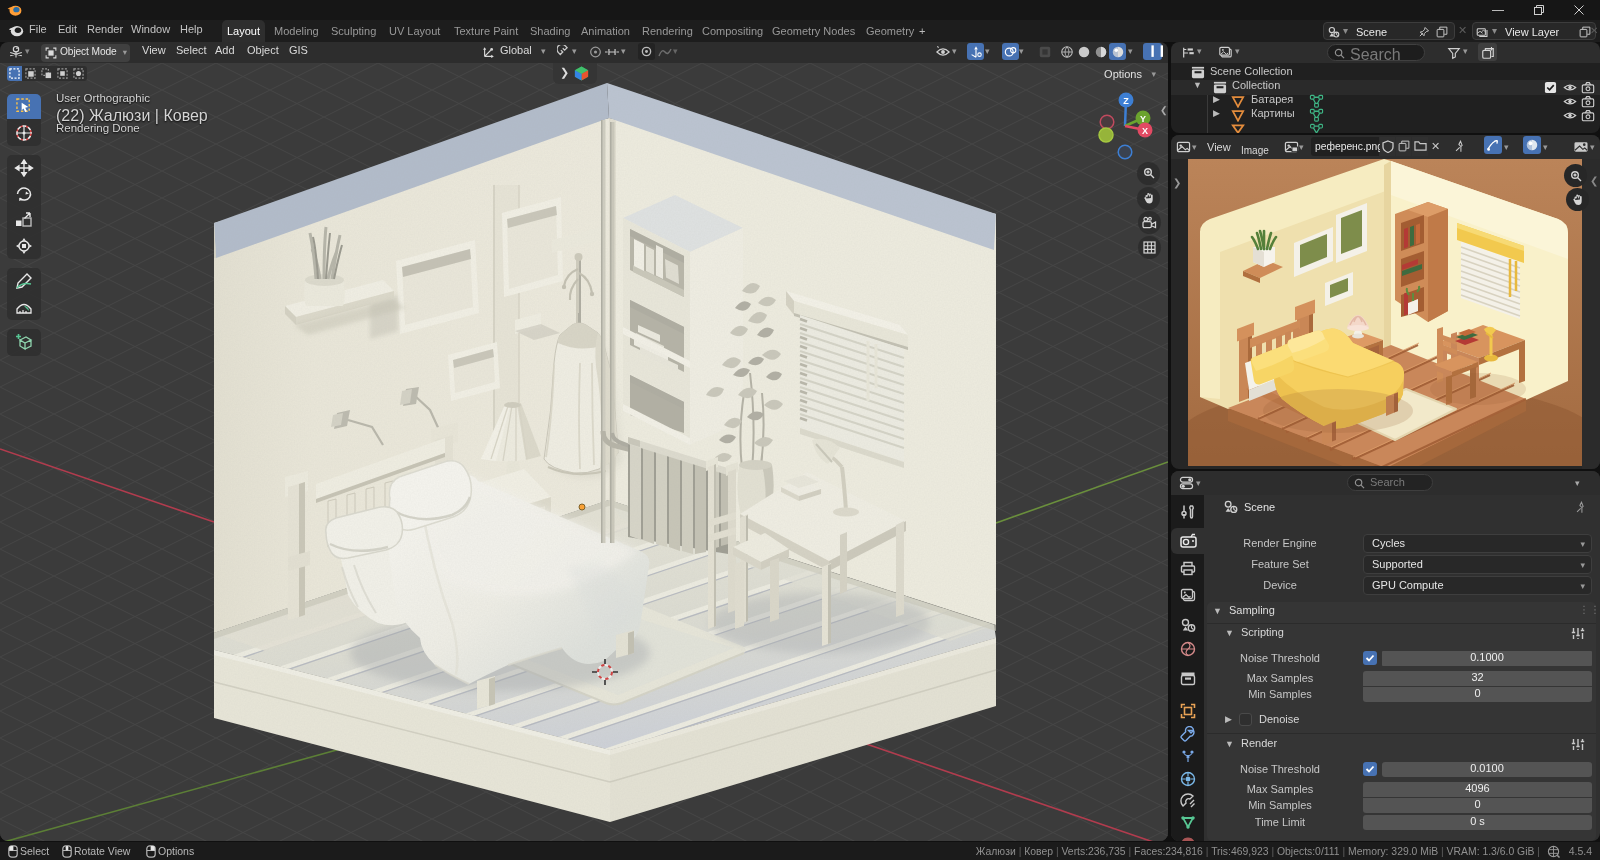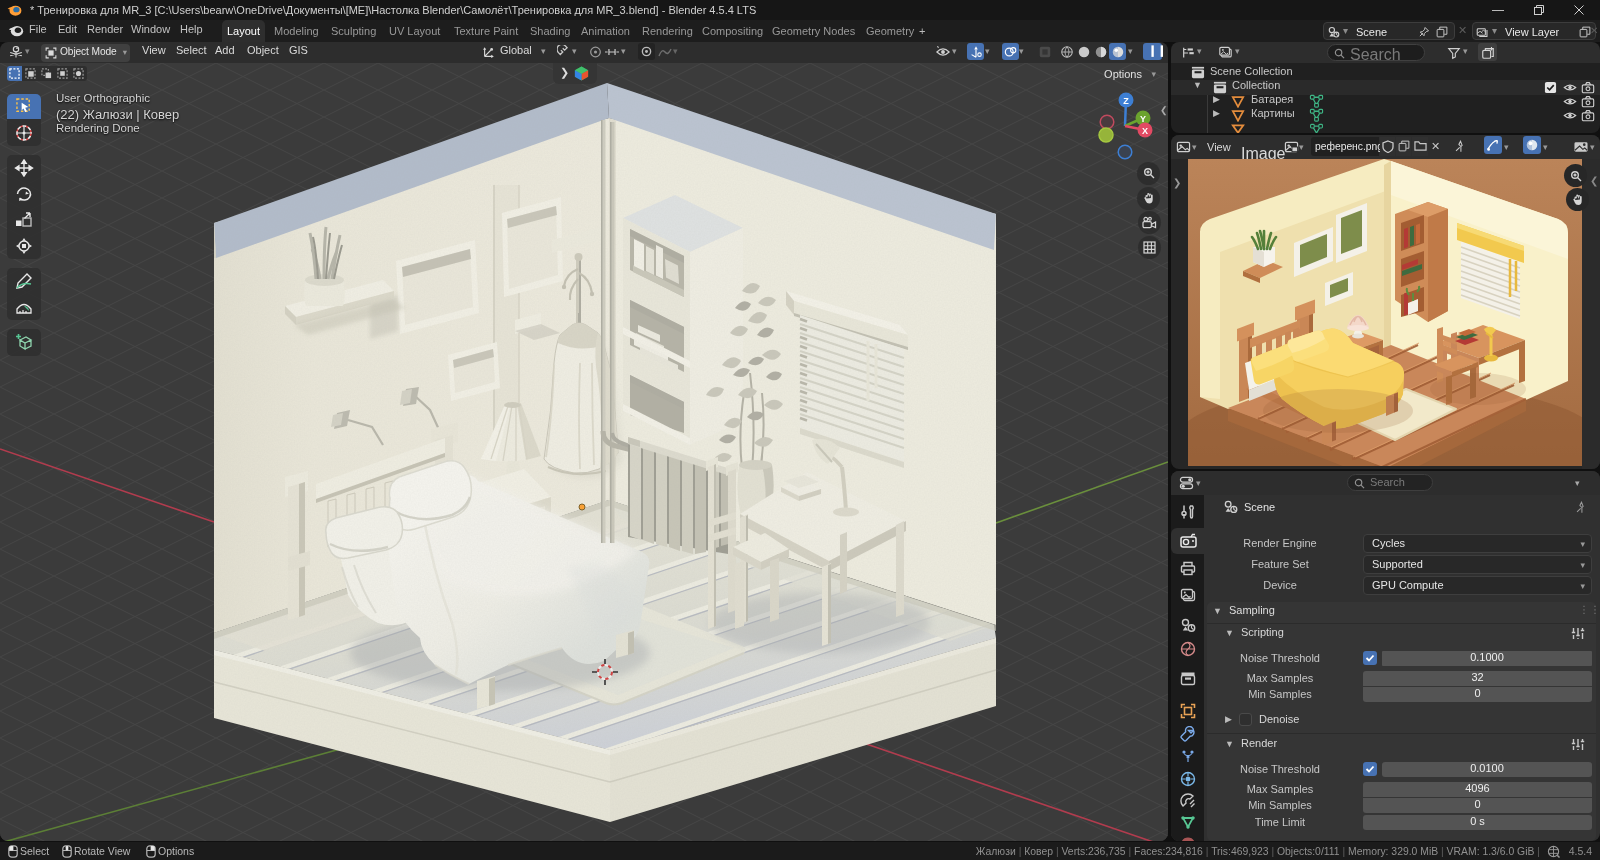--- a/index.html
+++ b/index.html
@@ -40,21 +40,20 @@
 </style>
 </head>
 <body>
 <div id="root">
   <div id="titlebar" class="abs">
     <svg class="abs" style="left:7px;top:3px" width="15" height="14" viewBox="0 0 24 20">
       <ellipse cx="13.5" cy="11" rx="9.5" ry="8" fill="#ff9e37"></ellipse>
       <ellipse cx="15" cy="9.5" rx="5" ry="4.2" fill="#2a6fa8"></ellipse>
       <path d="M1 8 Q6 4 12 6 L8 9 Q4 10 1 8z" fill="#ff9e37"></path>
     </svg>
-    <span class="ttext">*&nbsp;Тренировка для MR_3 [C:\Users\bearw\OneDrive\Документы\[ME]\Настолка Blender\Самолёт\Тренировка для MR_3.blend] - Blender 4.5.4 LTS</span>
     <span style="position:absolute;right:96px;top:3px;color:#cfcfcf;font-size:12px">―</span>
     <svg class="abs" style="right:56px;top:5px" width="10" height="10" viewBox="0 0 10 10">
         <rect x="0.5" y="2.5" width="7" height="7" fill="none" stroke="#cfcfcf"></rect>
         <path d="M2.5 2.5 V0.5 H9.5 V7.5 H7.5" fill="none" stroke="#cfcfcf"></path>
       </svg>
     <svg class="abs" style="right:16px;top:5px" width="10" height="10" viewBox="0 0 10 10">
         <path d="M0.5 0.5 L9.5 9.5 M9.5 0.5 L0.5 9.5" stroke="#cfcfcf"></path>
       </svg>
   </div>
   <div id="topbar" class="abs">
@@ -722,21 +721,21 @@
         <path d="M5 15 v-2 M8 15 v-3 M11 15 v-2" stroke="#e8e8e8" stroke-width="1.2"></path>
         <path d="M9 8 a5 5 0 0 1 5 5" fill="#57c794"></path>
       </svg>
   <div class="abs" style="left:7px;top:266px;width:34px;height:27px;background:#2f2f2fe0;border-radius:5px"></div>
   <svg class="abs" style="left:14px;top:269px" width="20" height="20" viewBox="0 0 20 20">
         <path d="M6 8 L12 5 L17 8 L11 11z M6 8 v6 l5 3 v-6z M17 8 v6 l-6 3" fill="none" stroke="#8fd4ae" stroke-width="1.3"></path>
         <path d="M4.5 2 v5 M2 4.5 h5" stroke="#57c794" stroke-width="1.6"></path>
       </svg>
 
   <div class="abs" style="left:56px;top:29px;color:#d4d4d4;font-size:11.5px;text-shadow:0 1px 2px #000">User Orthographic</div>
-  <div class="abs" style="left:56px;top:44px;color:#d4d4d4;font-size:13px;text-shadow:0 1px 2px #000">(22) Жалюзи | Ковер</div>
+  <div class="abs" style="left:56px;top:44px;color:#d4d4d4;font-size:16px;text-shadow:0 1px 2px #000">(22) Жалюзи | Ковер</div>
   <div class="abs" style="left:56px;top:59px;color:#d4d4d4;font-size:11.5px;text-shadow:0 1px 2px #000">Rendering Done</div>
 
   <div class="abs" style="left:553px;top:0;width:44px;height:21px;background:#353535;border-radius:0 0 6px 6px"></div>
   <span class="abs" style="left:560px;top:3px;color:#ddd;font-size:11px">❯</span>
   <svg class="abs" style="left:573px;top:2px" width="17" height="17" viewBox="0 0 18 18">
         <polygon points="9,1.5 16,5.5 16,12.5 9,16.5 2,12.5 2,5.5" fill="#2aa857"></polygon>
         <polygon points="9,1.5 16,5.5 9,9.5 2,5.5" fill="#40c06c"></polygon>
         <polygon points="9,9.5 16,5.5 16,12.5 9,16.5" fill="#e8542e"></polygon>
         <polygon points="9,9.5 2,5.5 2,12.5 9,16.5" fill="#3584e4"></polygon>
       </svg>
@@ -862,21 +861,21 @@
   </div>
   <div id="imgeditor" class="abs">
     <div id="imgheader">
       <svg class="abs" style="left:5px;top:5px" width="15" height="14" viewBox="0 0 16 15">
           <rect x="1.5" y="2.5" width="13" height="10" rx="1.5" fill="none" stroke="#d0d0d0" stroke-width="1.3"></rect>
           <circle cx="5" cy="6" r="1.3" fill="#d0d0d0"></circle>
           <path d="M2 11 L6.5 7 L10 10.5 L12 9 L14 11" stroke="#d0d0d0" stroke-width="1.2" fill="none"></path>
         </svg>
       <span class="abs" style="left:21px;top:7px;color:#999;font-size:9px">▾</span>
       <span class="abs" style="left:36px;top:6px;color:#dadada;font-size:11px">View</span>
-      <span class="abs" style="left:70px;top:10px;color:#dadada;font-size:16px">Image</span>
+      <span class="abs" style="left:70px;top:10px;color:#dadada;font-size:10px">Image</span>
       <svg class="abs" style="left:113px;top:5px" width="15" height="14" viewBox="0 0 16 15">
           <rect x="1.5" y="2.5" width="13" height="10" rx="1.5" fill="none" stroke="#d0d0d0" stroke-width="1.3"></rect>
           <circle cx="5" cy="6" r="1.3" fill="#d0d0d0"></circle>
           <path d="M2 11 L6.5 7 L10 10.5 L12 9 L14 11" stroke="#d0d0d0" stroke-width="1.2" fill="none"></path>
           <rect x="8" y="7" width="7" height="6" fill="#2d2d2d"></rect>
           <rect x="9" y="8" width="5" height="4" fill="#d0d0d0"></rect>
         </svg>
       <span class="abs" style="left:128px;top:7px;color:#999;font-size:9px">▾</span>
       <div class="abs" style="left:140px;top:2px;width:68px;height:19px;background:#202020;border-radius:3px 0 0 3px">
           <span style="position:absolute;left:4px;top:4px;color:#e8e8e8;font-size:10.3px">референс.png</span>

